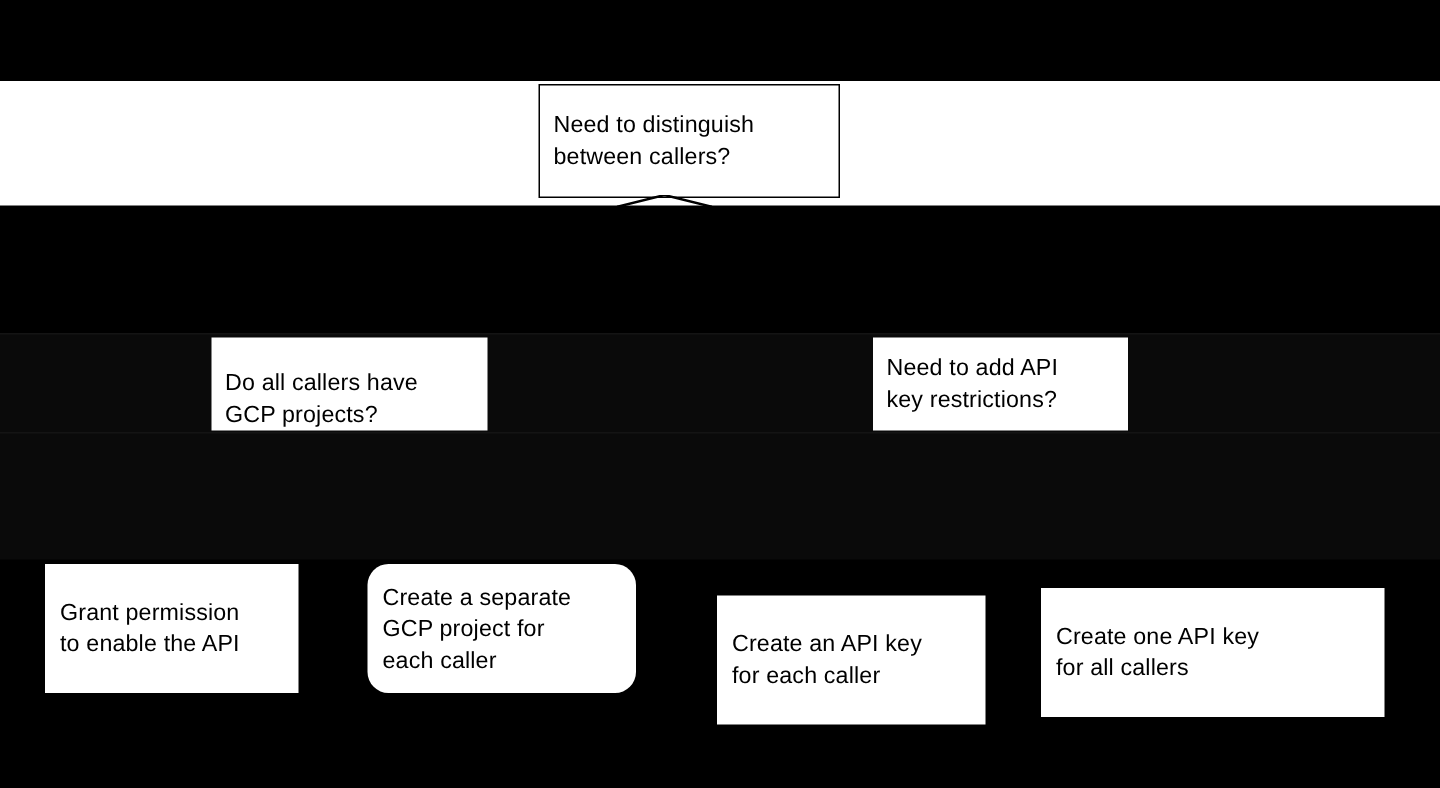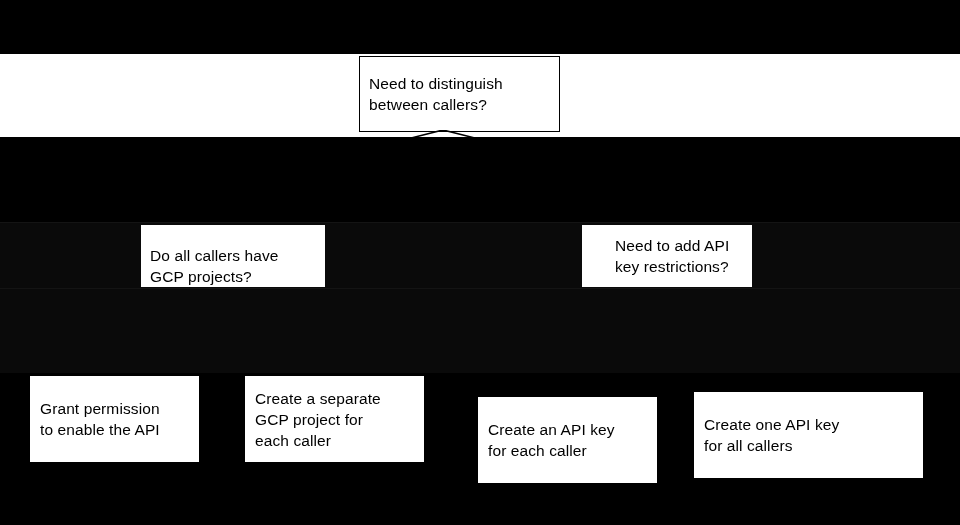--- a/index.html
+++ b/index.html
@@ -83,31 +83,31 @@
     <svg width="64" height="8" viewBox="0 0 64 8" xmlns="http://www.w3.org/2000/svg">
       <polyline points="0,8 32,0 64,8" fill="none" stroke="#000000" stroke-width="1.6"></polyline>
     </svg>
   </div>
 
   <div class="node node-decision" style="left:141px; top:225px; width:184px; height:62px;align-items:flex-end;">
     <span class="node-text">Do all callers have
 GCP projects?</span>
   </div>
 
-  <div class="node node-decision" style="left:582px; top:225px; width:170px; height:62px;padding-left:24px;">
+  <div class="node node-decision" style="left:582px; top:225px; width:170px; height:62px;">
     <span class="node-text">Need to add API
 key restrictions?</span>
   </div>
 
   <div class="node node-terminal" style="left:30px; top:376px; width:169px; height:86px;">
     <span class="node-text">Grant permission
 to enable the API</span>
   </div>
 
-  <div class="node node-terminal" style="left:245px; top:376px; width:179px; height:86px;">
+  <div class="node node-terminal" style="left:245px; top:376px; width:179px; height:86px;border-radius:14px;">
     <span class="node-text">Create a separate
 GCP project for
 each caller</span>
   </div>
 
   <div class="node node-terminal" style="left:478px; top:376px; width:179px; height:86px;margin-top:21px;">
     <span class="node-text">Create an API key
 for each caller</span>
   </div>
 

